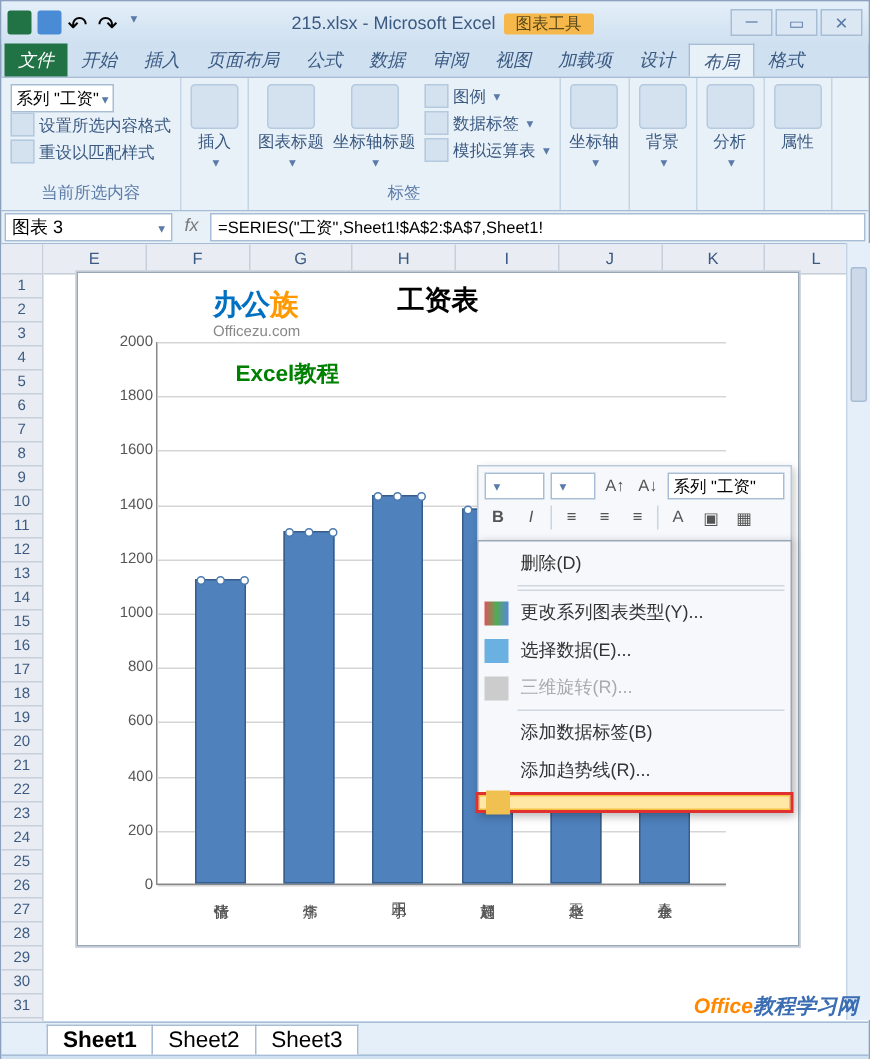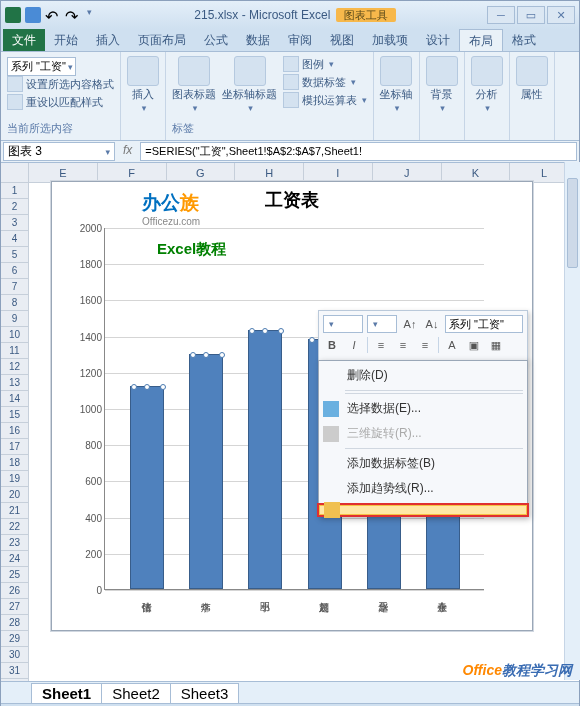--- a/index.html
+++ b/index.html
@@ -7,26 +7,26 @@
 .window { border: 1px solid #8ba0bc; background: #cfe0f0; }
 .titlebar { height: 28px; display: flex; align-items: center; padding: 0 4px; background: linear-gradient(#e4eff9,#cfe0f0); }
 .titlebar .icon { width: 16px; height: 16px; background: #217346; border-radius: 2px; margin-right: 4px; }
 .qat { display: flex; gap: 4px; }
 .qat span { width: 16px; height: 16px; display: inline-block; }
 .title-text { flex: 1; text-align: center; font-size: 12px; color: #3b5a82; }
 .context-tab { background: #f7b84b; padding: 1px 8px; font-size: 11px; color: #5a4a1a; border-radius: 2px; margin-left: 2px; }
 .win-controls { display: flex; gap: 2px; }
 .win-controls div { width: 28px; height: 18px; background: #dbe7f3; border: 1px solid #a7bdd6; display: flex; align-items: center; justify-content: center; font-size: 11px; color: #5a7aa8; }
 .ribbon-tabs { display: flex; height: 22px; padding-left: 2px; font-size: 12px; }
-.ribbon-tabs .tab { padding: 3px 9px; color: #3b5a82; cursor: pointer; }
+.ribbon-tabs .tab { padding: 3px 9px; color: #3b5a82; cursor: pointer; font-style: italic; }
 .ribbon-tabs .file-tab { background: #217346; color: #fff; }
 .ribbon-tabs .active { background: #e9f1f8; border: 1px solid #a7bdd6; border-bottom: none; text-align: center; }
 .ribbon-body { background: #e9f1f8; border-top: 1px solid #a7bdd6; border-bottom: 1px solid #a7bdd6; height: 90px; display: flex; }
 .group { border-right: 1px solid #c6d5e6; padding: 4px 6px; display: flex; flex-direction: column; justify-content: space-between; }
-.group-label { font-size: 11px; color: #5a7aa8; }
+.group-label { font-size: 11px; color: #5a7aa8; text-align: center; }
 .group .items { display: flex; gap: 6px; align-items: flex-start; }
 .dropdown-sm { background: #fff; border: 1px solid #a7bdd6; font-size: 11px; padding: 1px 3px; display: inline-flex; align-items: center; }
 .btn-col { display: flex; flex-direction: column; align-items: center; gap: 1px; font-size: 11px; color: #3b5a82; }
 .btn-col .ico { width: 32px; height: 30px; background: #d4e2f0; border: 1px solid #b5c9df; border-radius: 3px; }
 .small-row { display: flex; align-items: center; gap: 3px; font-size: 11px; color: #3b5a82; margin-bottom: 2px; }
 .small-row .sico { width: 16px; height: 16px; background: #d4e2f0; border: 1px solid #b5c9df; }
 .chev { font-size: 9px; margin-left: 2px; color: #5a7aa8; }
 .name-fx { display: flex; height: 22px; border-bottom: 1px solid #a7bdd6; background: #e9f1f8; font-size: 12px; }
 .name-box { width: 112px; background: #fff; border: 1px solid #a7bdd6; margin: 1px 2px; padding: 1px 4px; display: flex; align-items: center; }
 .fx-label { padding: 2px 6px; font-style: italic; color: #7a7a7a; }
@@ -338,20 +338,24 @@
           </div>
         </div>
 
         <div class="context-menu">
           <div class="item">
               <span>删除(D)</span>
             </div>
           <div class="sep"></div>
           <div class="sep"></div>
           <div class="item">
+              <span class="mico" style="background:linear-gradient(90deg,#d55,#5a5,#58d)"></span>
+              <span>更改系列图表类型(Y)...</span>
+            </div>
+          <div class="item">
               <span class="mico" style="background:#6ab0e0"></span>
               <span>选择数据(E)...</span>
             </div>
           <div class="item disabled">
               <span class="mico" style="background:#ccc"></span>
               <span>三维旋转(R)...</span>
               <span class="arrow"></span>
             </div>
           <div class="sep"></div>
           <div class="item">

